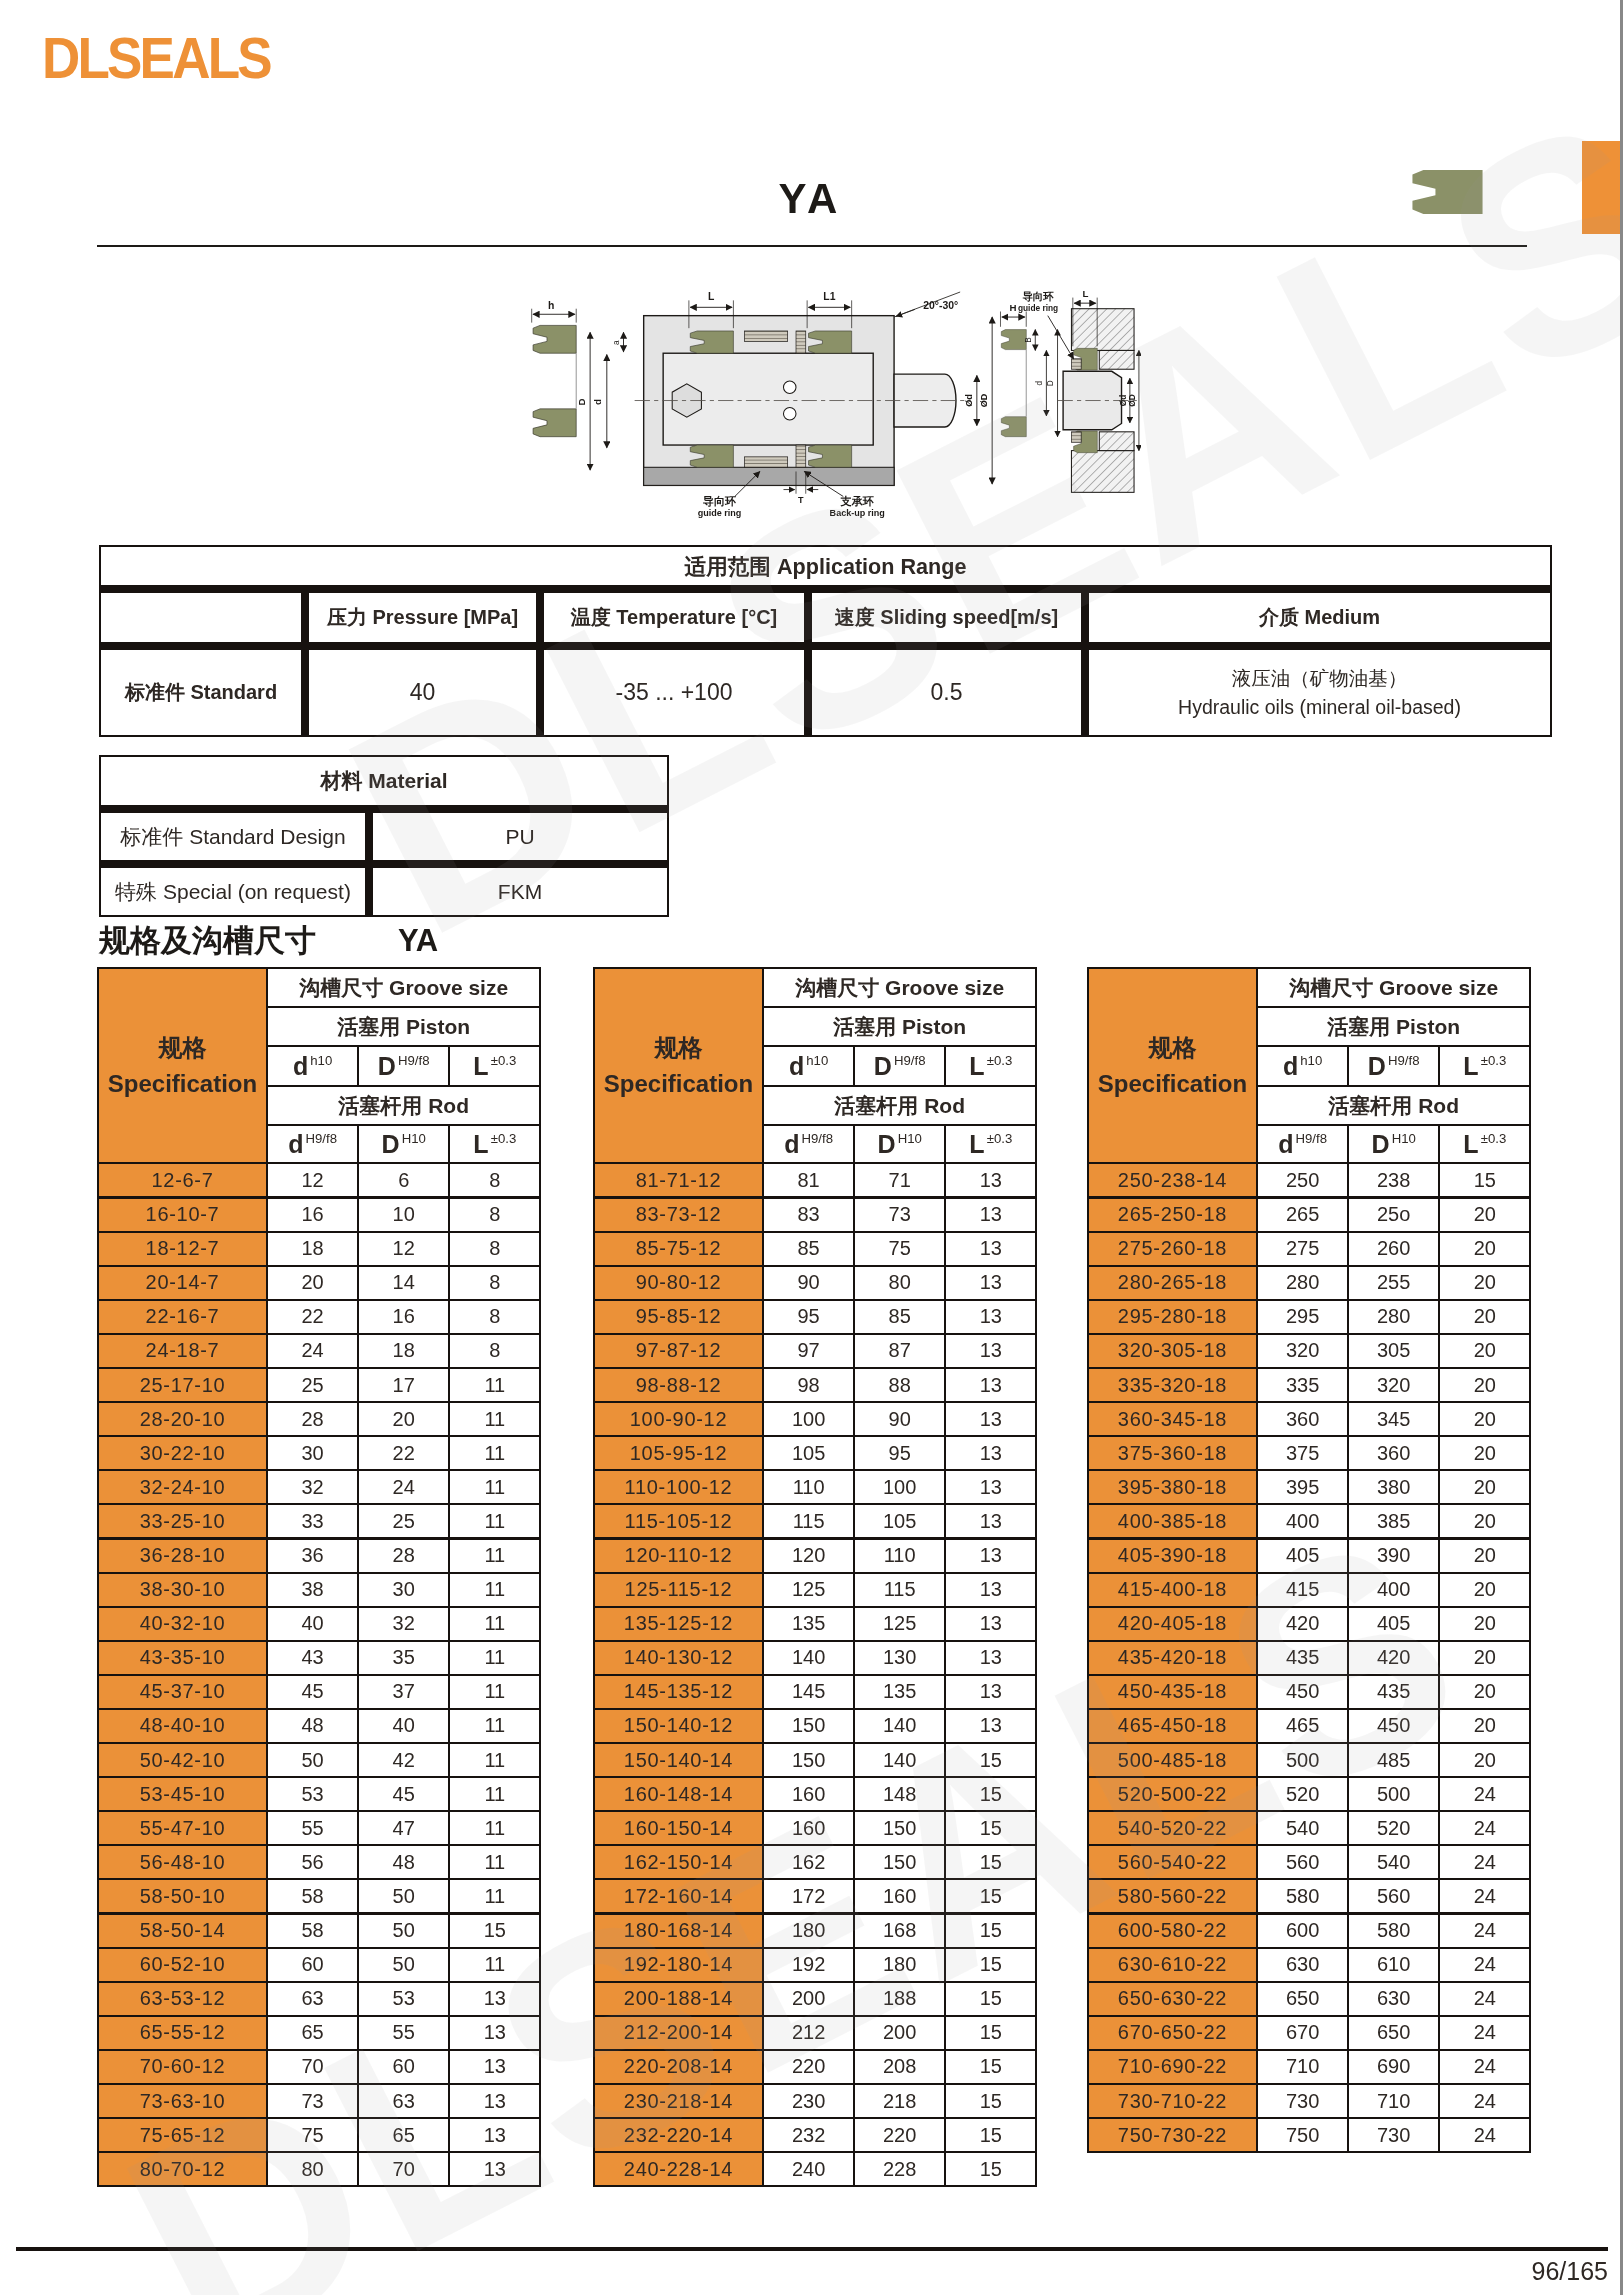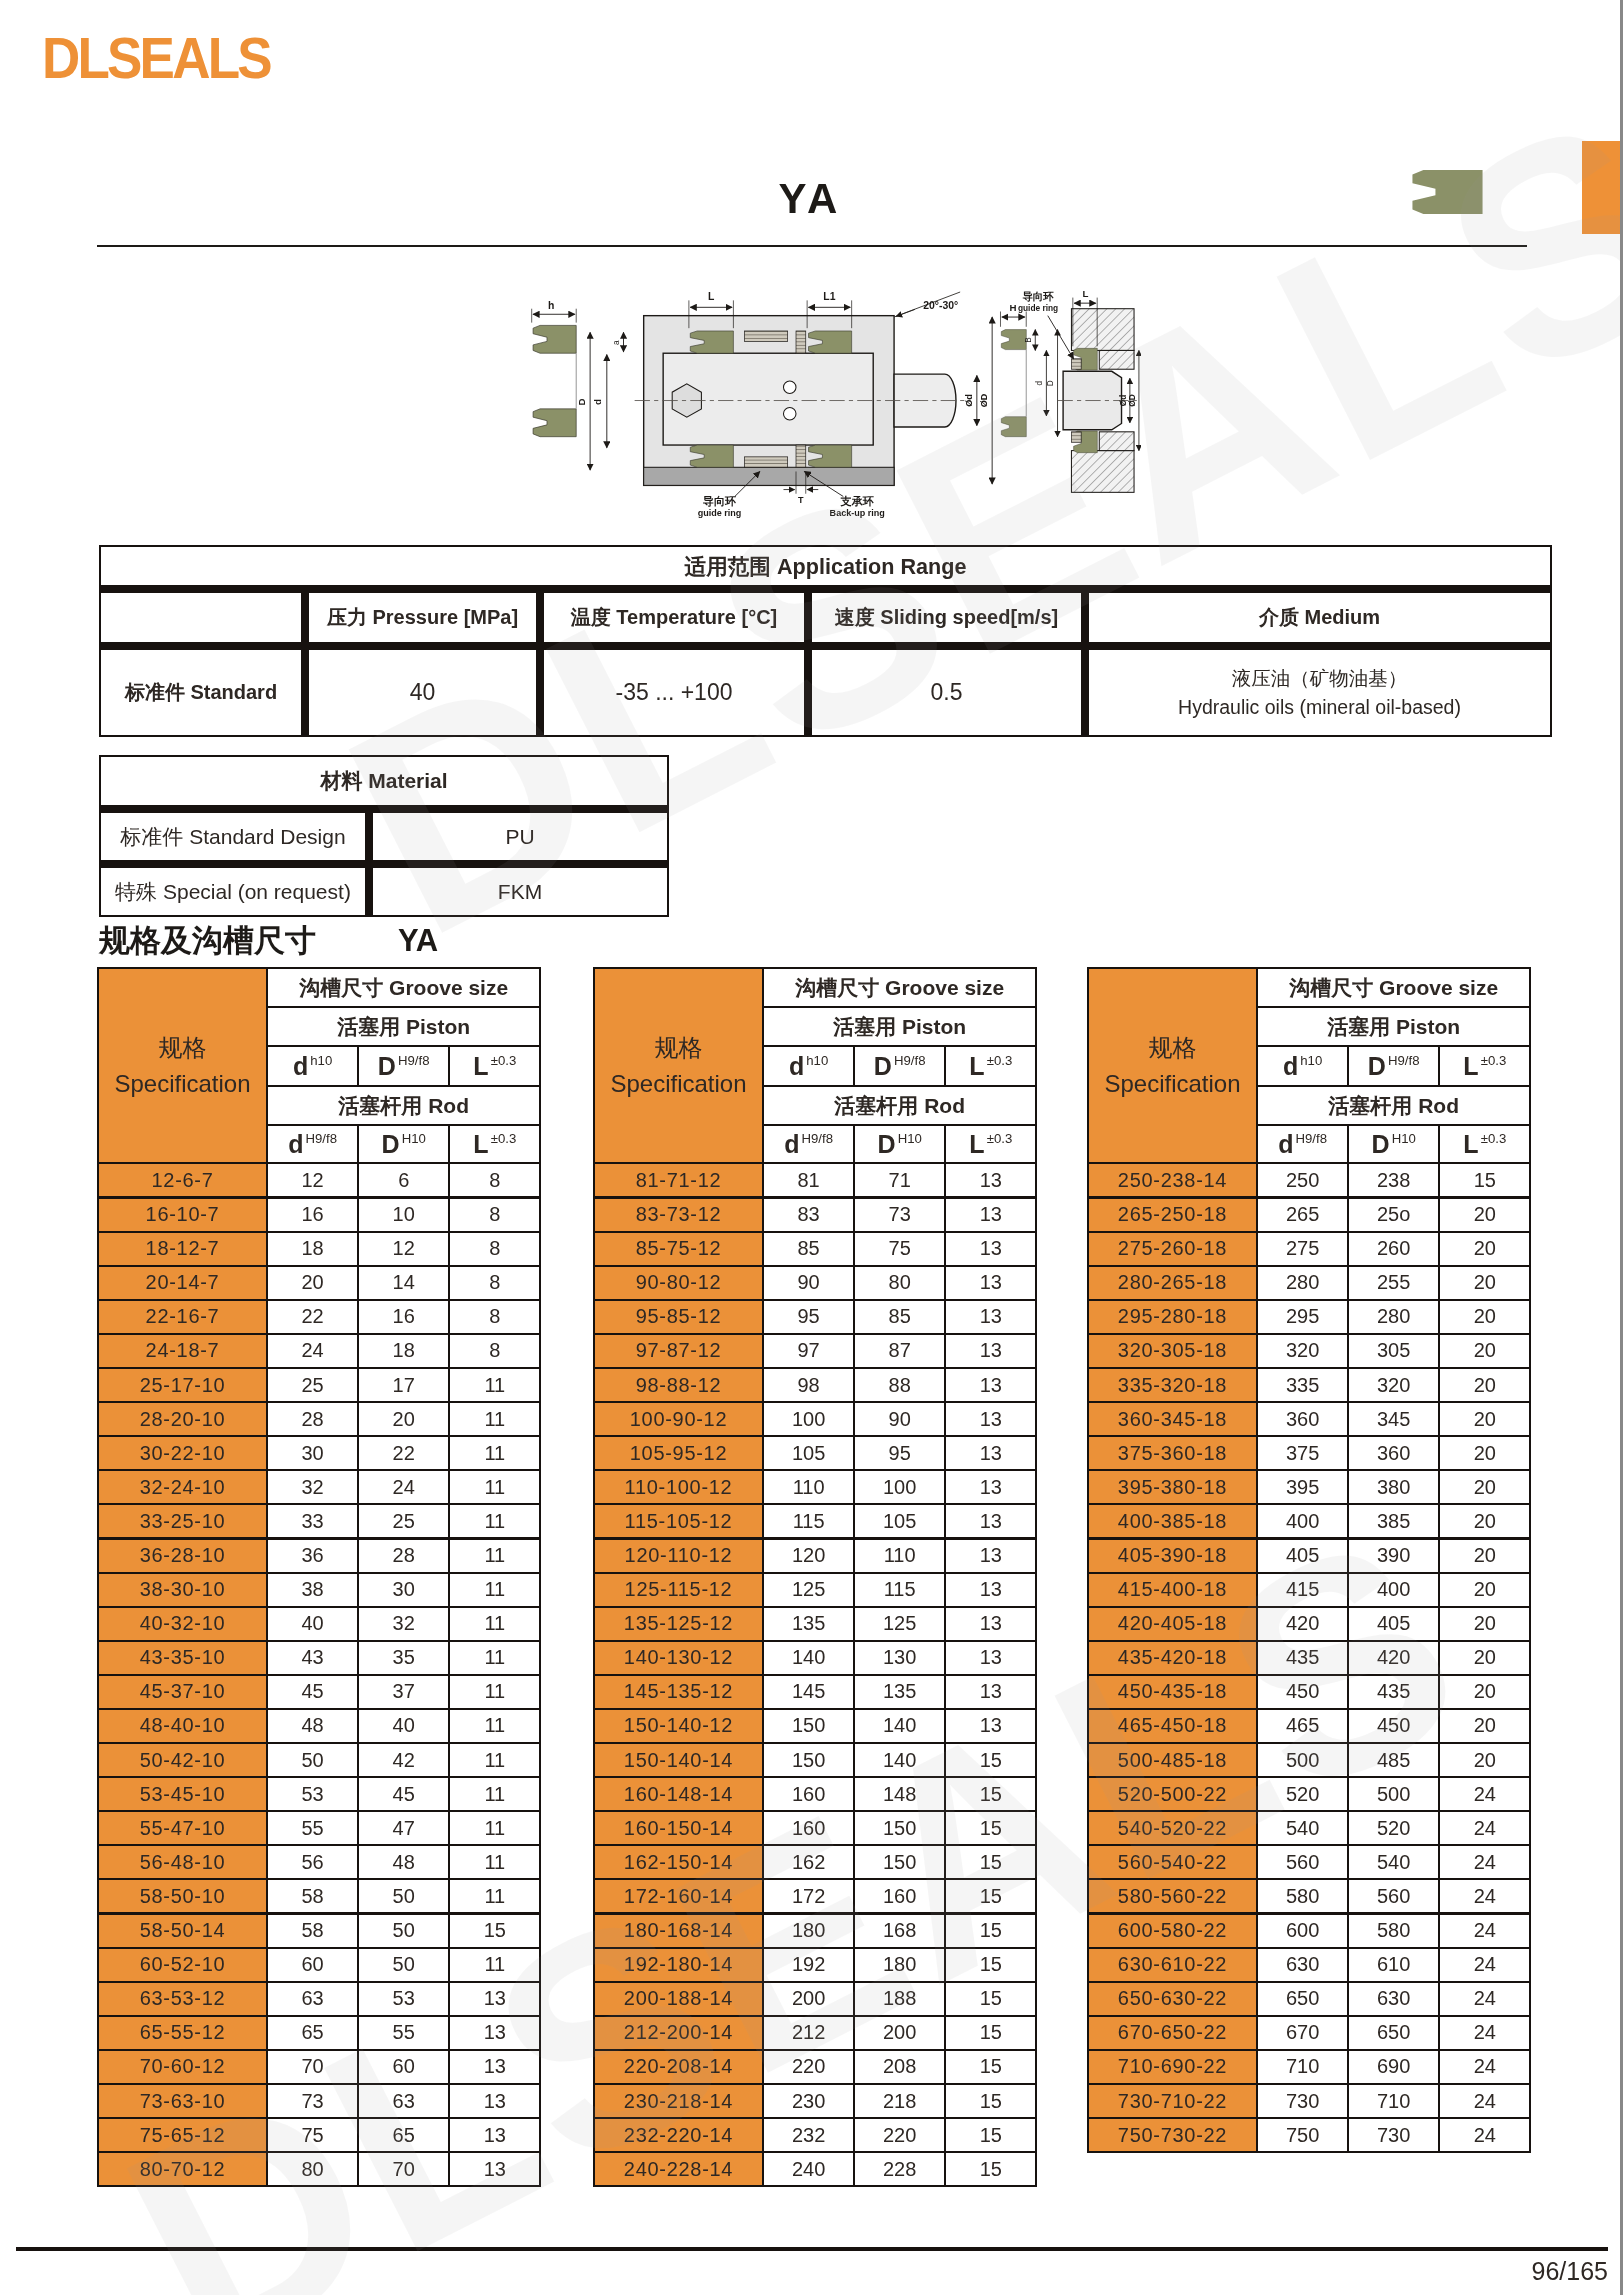--- a/index.html
+++ b/index.html
@@ -53,21 +53,21 @@
   .spec-heading .code { margin-left:82px; font-weight:700; }
 
   
   .spec-table {
     position:absolute; top:967px; display:grid; gap:2.1px; background:#17120f; border:2.1px solid #17120f;
     grid-template-columns:167px 89px 89px 89px;
     grid-template-rows:37px 37px 38px 37px 36px; grid-auto-rows:32px; z-index:3;
   }
   .spec-table .cell { background:#fff; display:flex; align-items:center; justify-content:center; text-align:center; }
   .spec-table .orange { background:#eb9138; }
-  .spec-table .spec-head { grid-column:1; grid-row:1 / span 5; flex-direction:column; font-size:24px; font-weight:400; line-height:1.5; }
+  .spec-table .spec-head { grid-column:1; grid-row:1 / span 5; flex-direction:column; font-size:24px; font-weight:700; line-height:1.5; }
   .spec-table .span3 { grid-column:2 / span 3; font-size:21px; font-weight:600; }
   .spec-table .dim { font-size:25px; font-weight:600; }
   .spec-table .dim sup { font-size:13.2px; font-weight:400; margin-left:2.1px; transform:translateY(-6.3px); }
   .spec-table .spec { font-size:20px; letter-spacing:0.7px; }
   .spec-table .val { font-size:20px; }
 
   
   .footer-rule { position:absolute; left:16px; top:2247px; width:1592px; height:3.5px; background:#17120f; }
   .page-num { position:absolute; left:1322px; top:2257px; width:286px; text-align:right; font-size:25px; color:#2e2824; }
 </style>

